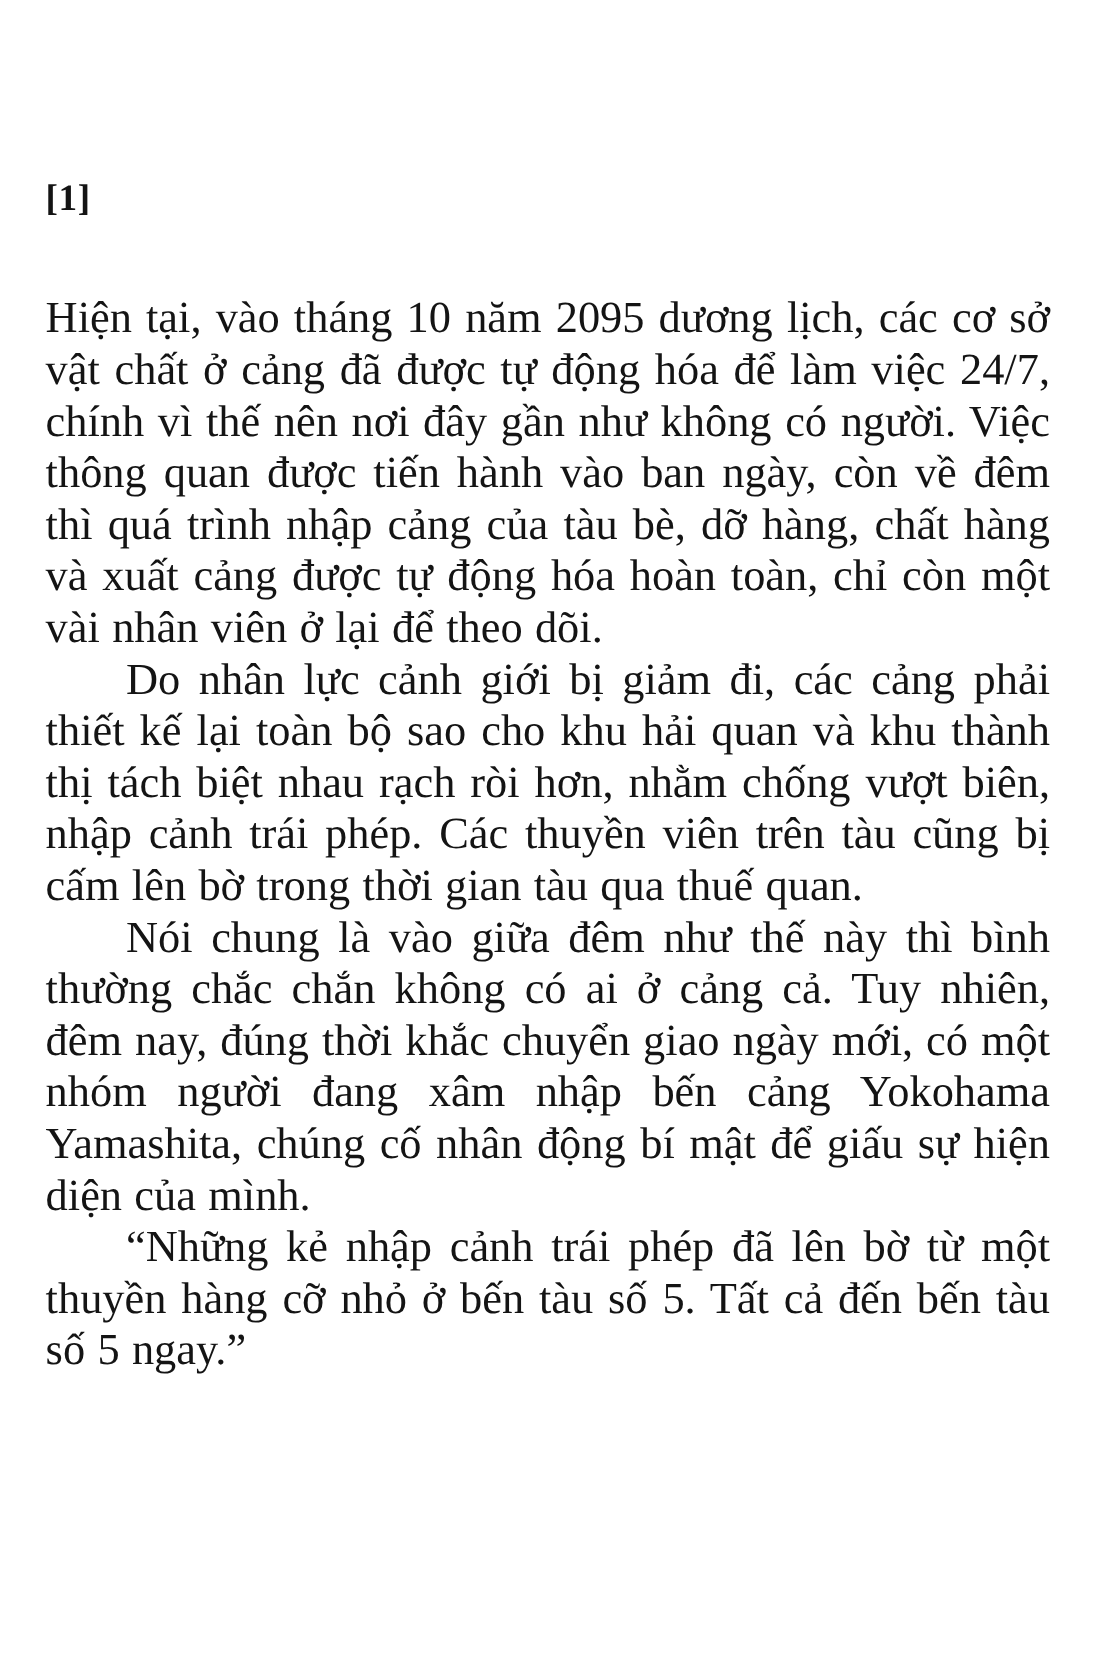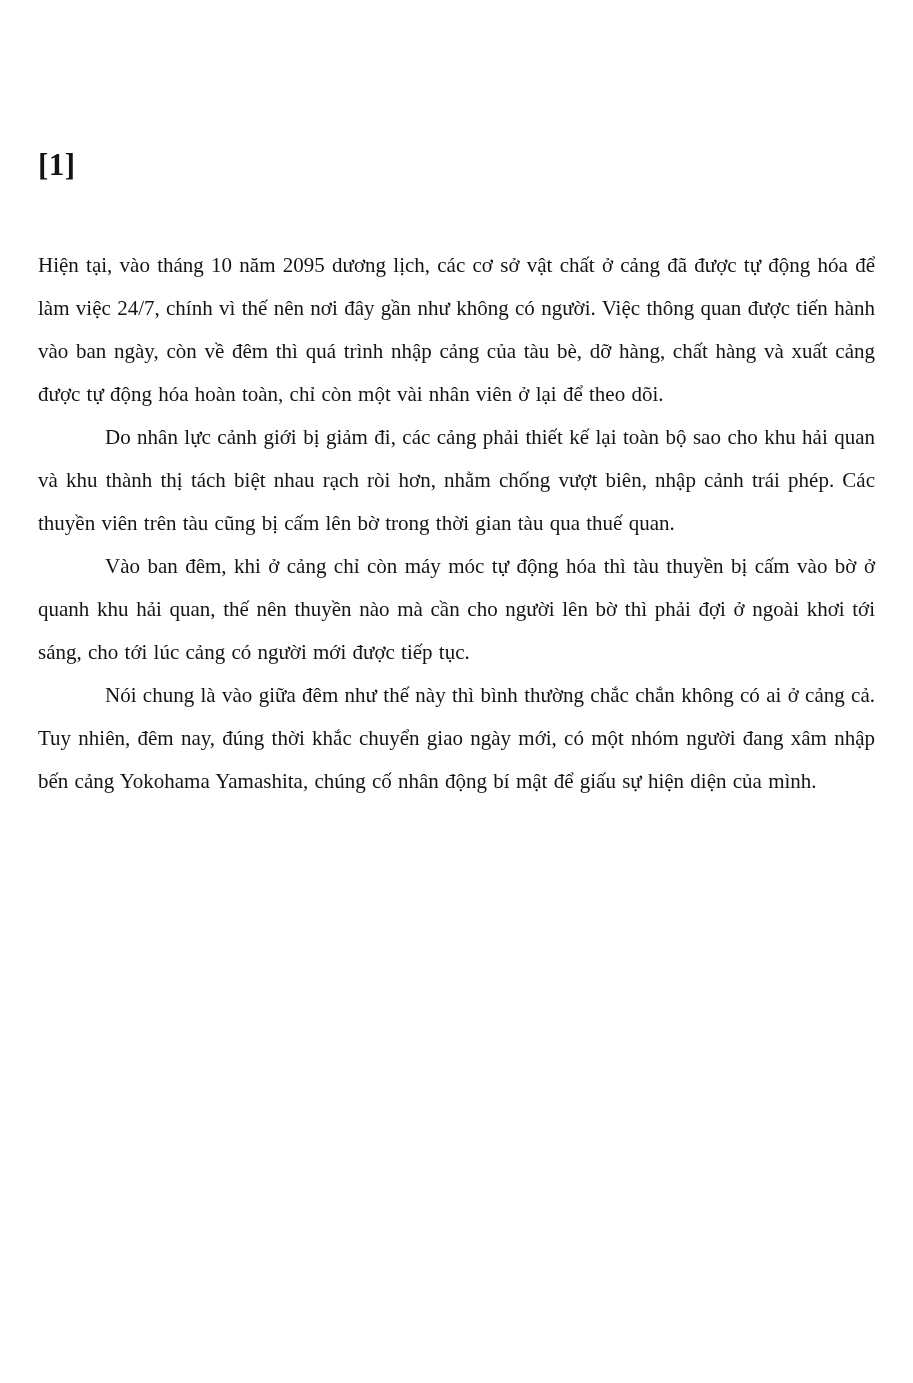--- a/index.html
+++ b/index.html
@@ -23,37 +23,37 @@
   }
   .section-marker {
     font-weight: bold;
     font-size: 31px;
     line-height: 38px;
     margin: 0 0 60px 0;
     letter-spacing: 0.5px;
   }
   .para {
     margin: 0;
-    font-size: 21px;
+    font-size: 37px;
     line-height: 43px;
     text-align: justify;
     text-indent: 67px;
     word-spacing: 1px;
   }
   .para.first {
     text-indent: 0;
   }
 </style>
 </head>
 <body>
 
 <div class="page">
   <div class="section-marker">[1]</div>
 
   <p class="para first">Hiện tại, vào tháng 10 năm 2095 dương lịch, các cơ sở vật chất ở cảng đã được tự động hóa để làm việc 24/7, chính vì thế nên nơi đây gần như không có người. Việc thông quan được tiến hành vào ban ngày, còn về đêm thì quá trình nhập cảng của tàu bè, dỡ hàng, chất hàng và xuất cảng được tự động hóa hoàn toàn, chỉ còn một vài nhân viên ở lại để theo dõi.</p>
 
   <p class="para">Do nhân lực cảnh giới bị giảm đi, các cảng phải thiết kế lại toàn bộ sao cho khu hải quan và khu thành thị tách biệt nhau rạch ròi hơn, nhằm chống vượt biên, nhập cảnh trái phép. Các thuyền viên trên tàu cũng bị cấm lên bờ trong thời gian tàu qua thuế quan.</p>
 
-  <p class="para">Vào ban đêm, khi ở cảng chỉ còn máy móc tự động hóa thì tàu thuyền bị cấm vào bờ ở quanh khu hải quan, thế nên thuyền nào mà cần cho người lên bờ thì phải đợi ở ngoài khơi tới sáng, cho tới lúc cảng có người mới được tiếp tục.</p>
 
   <p class="para">Nói chung là vào giữa đêm như thế này thì bình thường chắc chắn không có ai ở cảng cả. Tuy nhiên, đêm nay, đúng thời khắc chuyển giao ngày mới, có một nhóm người đang xâm nhập bến cảng Yokohama Yamashita, chúng cố nhân động bí mật để giấu sự hiện diện của mình.</p>
 
+  <p class="para">“Những kẻ nhập cảnh trái phép đã lên bờ từ một thuyền hàng cỡ nhỏ ở bến tàu số 5. Tất cả đến bến tàu số 5 ngay.”</p>
 </div>
 
 </body></html>

